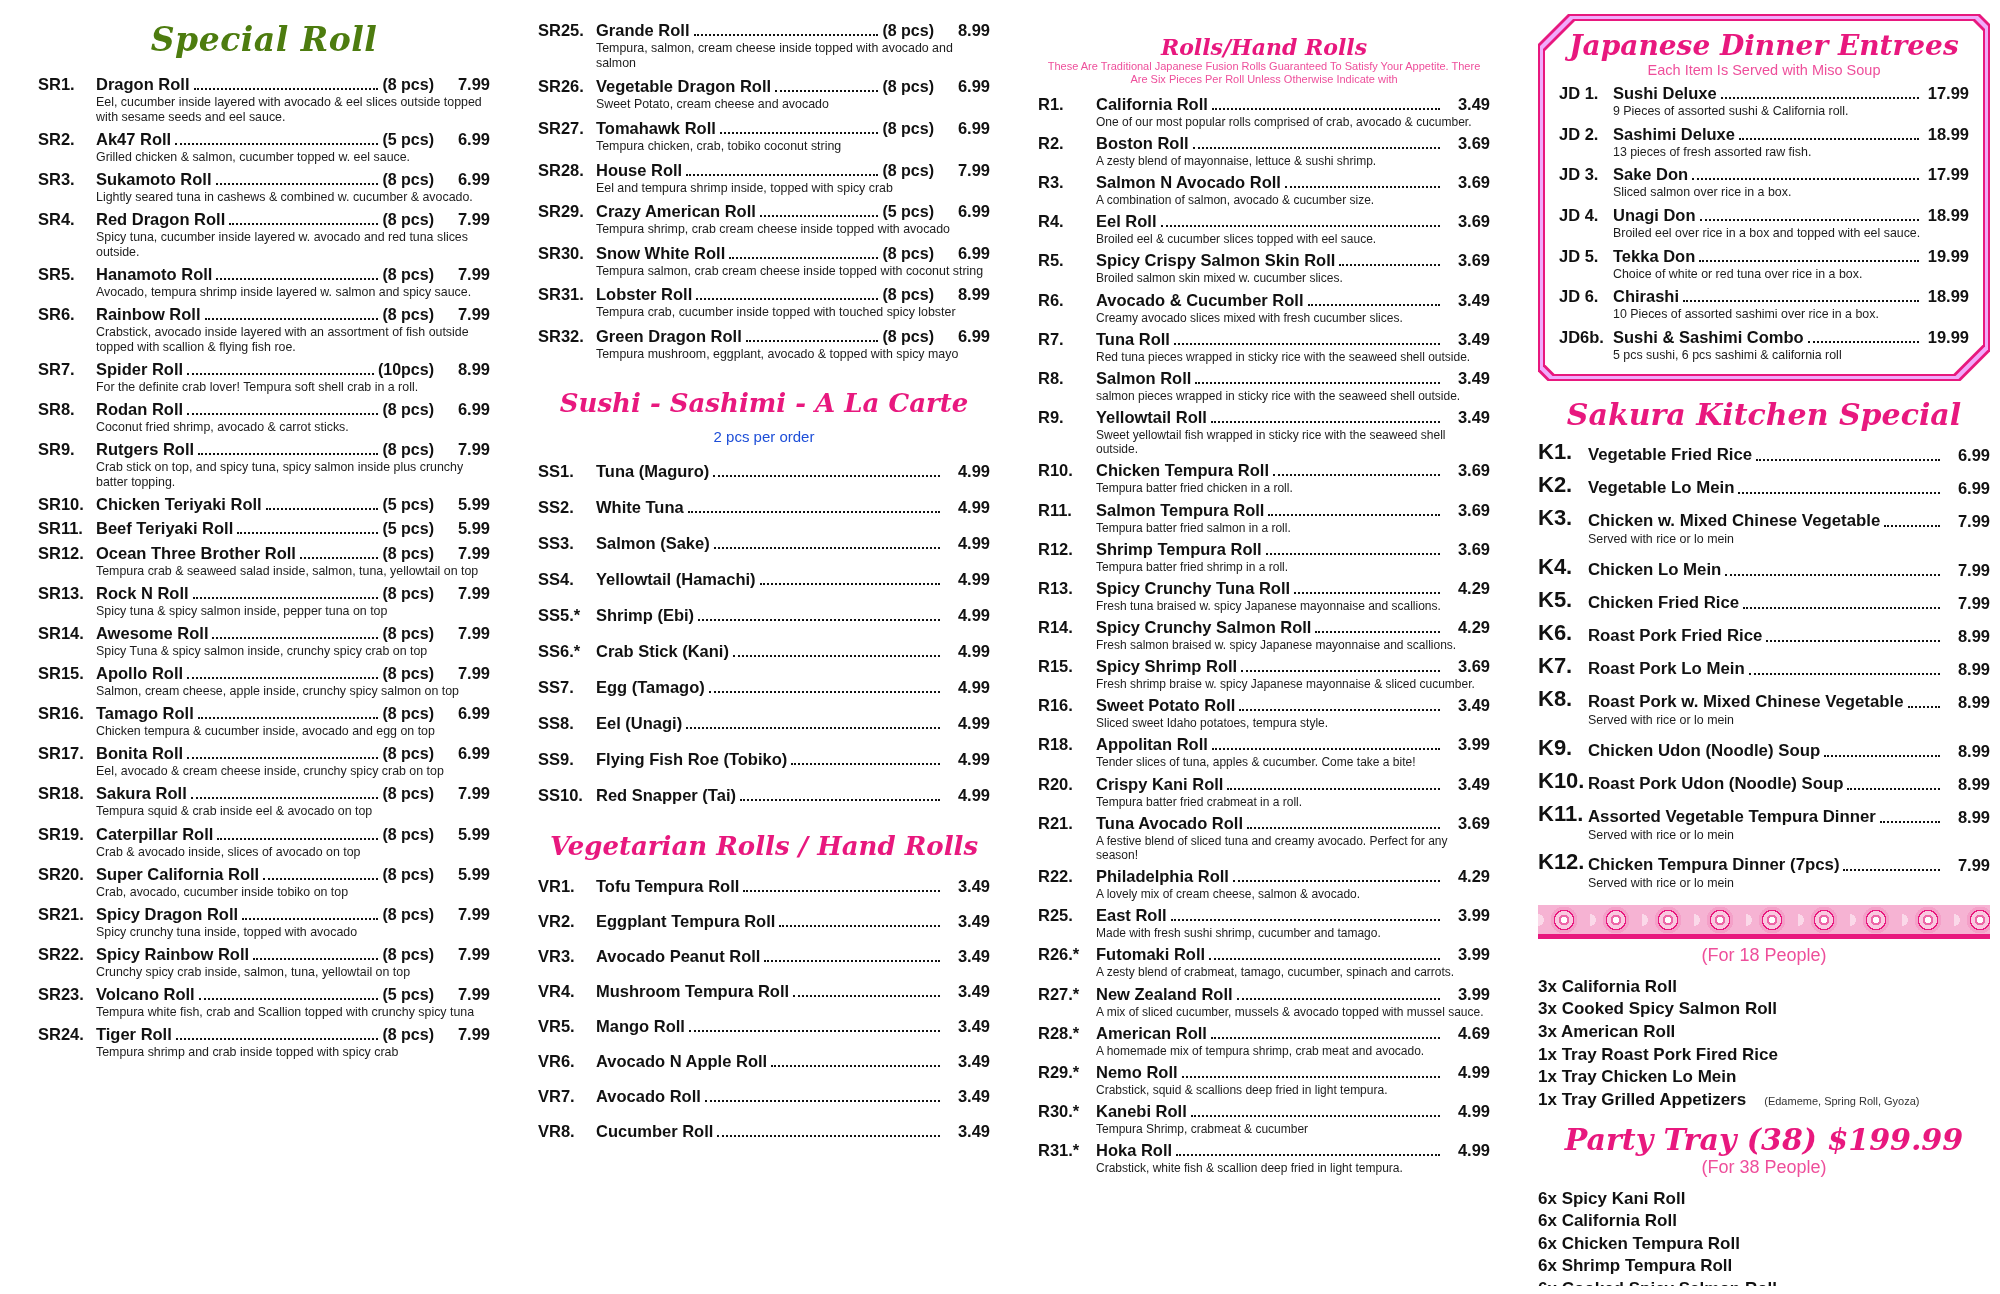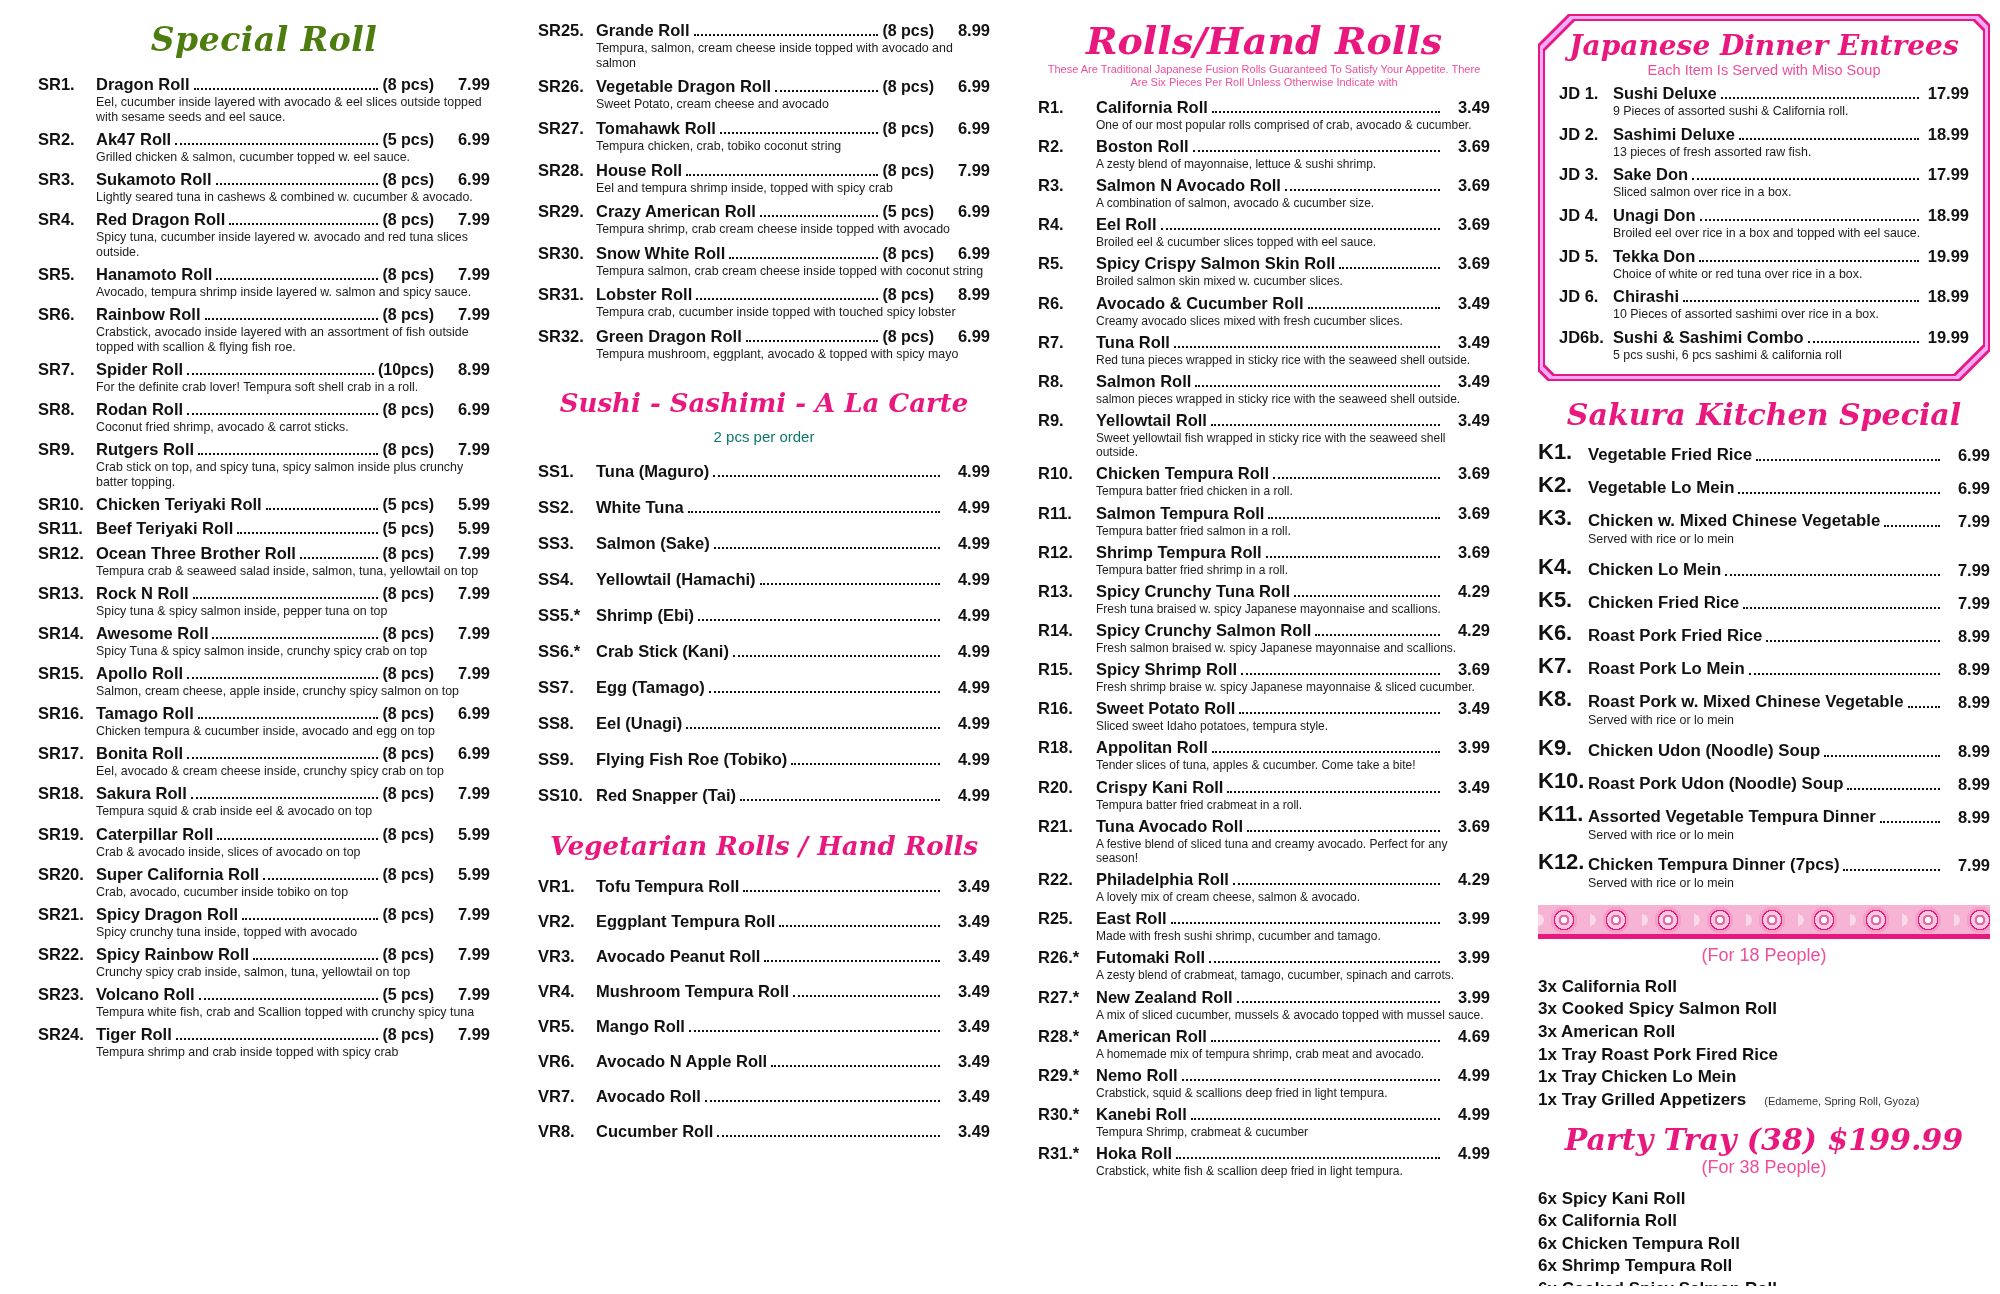--- a/index.html
+++ b/index.html
@@ -19,21 +19,21 @@
   .dots { flex:1 1 8px; min-width:8px; border-bottom:2.5px dotted #111; margin:0 4px 4px 4px; }
   .pcs { font-size:16px; white-space:nowrap; margin-right:10px; }
   .price { flex:0 0 46px; text-align:right; font-size:16.5px; }
   .desc { margin:1px 6px 0 58px; font-size:12.4px; line-height:1.18; font-weight:400; color:#1c1c1c; }
 
   .c1 .row { margin-top:5.5px; }
   .c3 .row { margin-top:5px; }
   .c3 .desc { font-size:12px; }
 
   .c2 .h2 { margin:26px 0 10px; }
-  .c2 .note { color:#0f766e; text-align:center; font-size:15px; margin-bottom:14px; }
+  .c2 .note { color:#1d4ed8; text-align:center; font-size:15px; margin-bottom:14px; }
   .sec-ss .row { margin-top:17px; }
   .sec-vr .row { margin-top:16px; }
 
   
   .bx1 { background:#E8187E; clip-path:polygon(30px 0,calc(100% - 10px) 0,100% 10px,100% calc(100% - 30px),calc(100% - 30px) 100%,10px 100%,0 calc(100% - 10px),0 30px); padding:2px; }
   .bx2 { background:#f0abfc; clip-path:inherit; padding:3px; }
   .bx3 { background:#E8187E; clip-path:inherit; padding:2px; }
   .bx4 { background:#fff; clip-path:inherit; padding:8px 14px 12px; }
   .jd-title { font-size:28px; }
   .jd-sub { color:#EE4F9B; text-align:center; font-size:14.5px; margin-bottom:4px; }
@@ -442,21 +442,21 @@
             <span class="id">VR8.</span>
             <span class="nm">Cucumber Roll</span>
             <span class="dots"></span>
             <span class="price">3.49</span>
           </div>
         </div>
     </div>
   </div>
 
   <div class="col c3">
-    <div class="h2" style="font-size:38px; margin-top:4px;">Rolls/Hand Rolls</div>
+    <div class="h2" style="font-size:22px; margin-top:20px;">Rolls/Hand Rolls</div>
     <div class="sub">These Are Traditional Japanese Fusion Rolls Guaranteed To Satisfy Your Appetite.  There Are Six Pieces Per Roll Unless Otherwise Indicate with</div>
     <div>
         <div class="row">
           <span class="id">R1.</span>
           <span class="nm">California Roll</span>
           <span class="dots"></span>
           <span class="price">3.49</span>
         </div>
         <div class="desc">One of our most popular rolls comprised of crab, avocado &amp; cucumber.</div>
         <div class="row">

